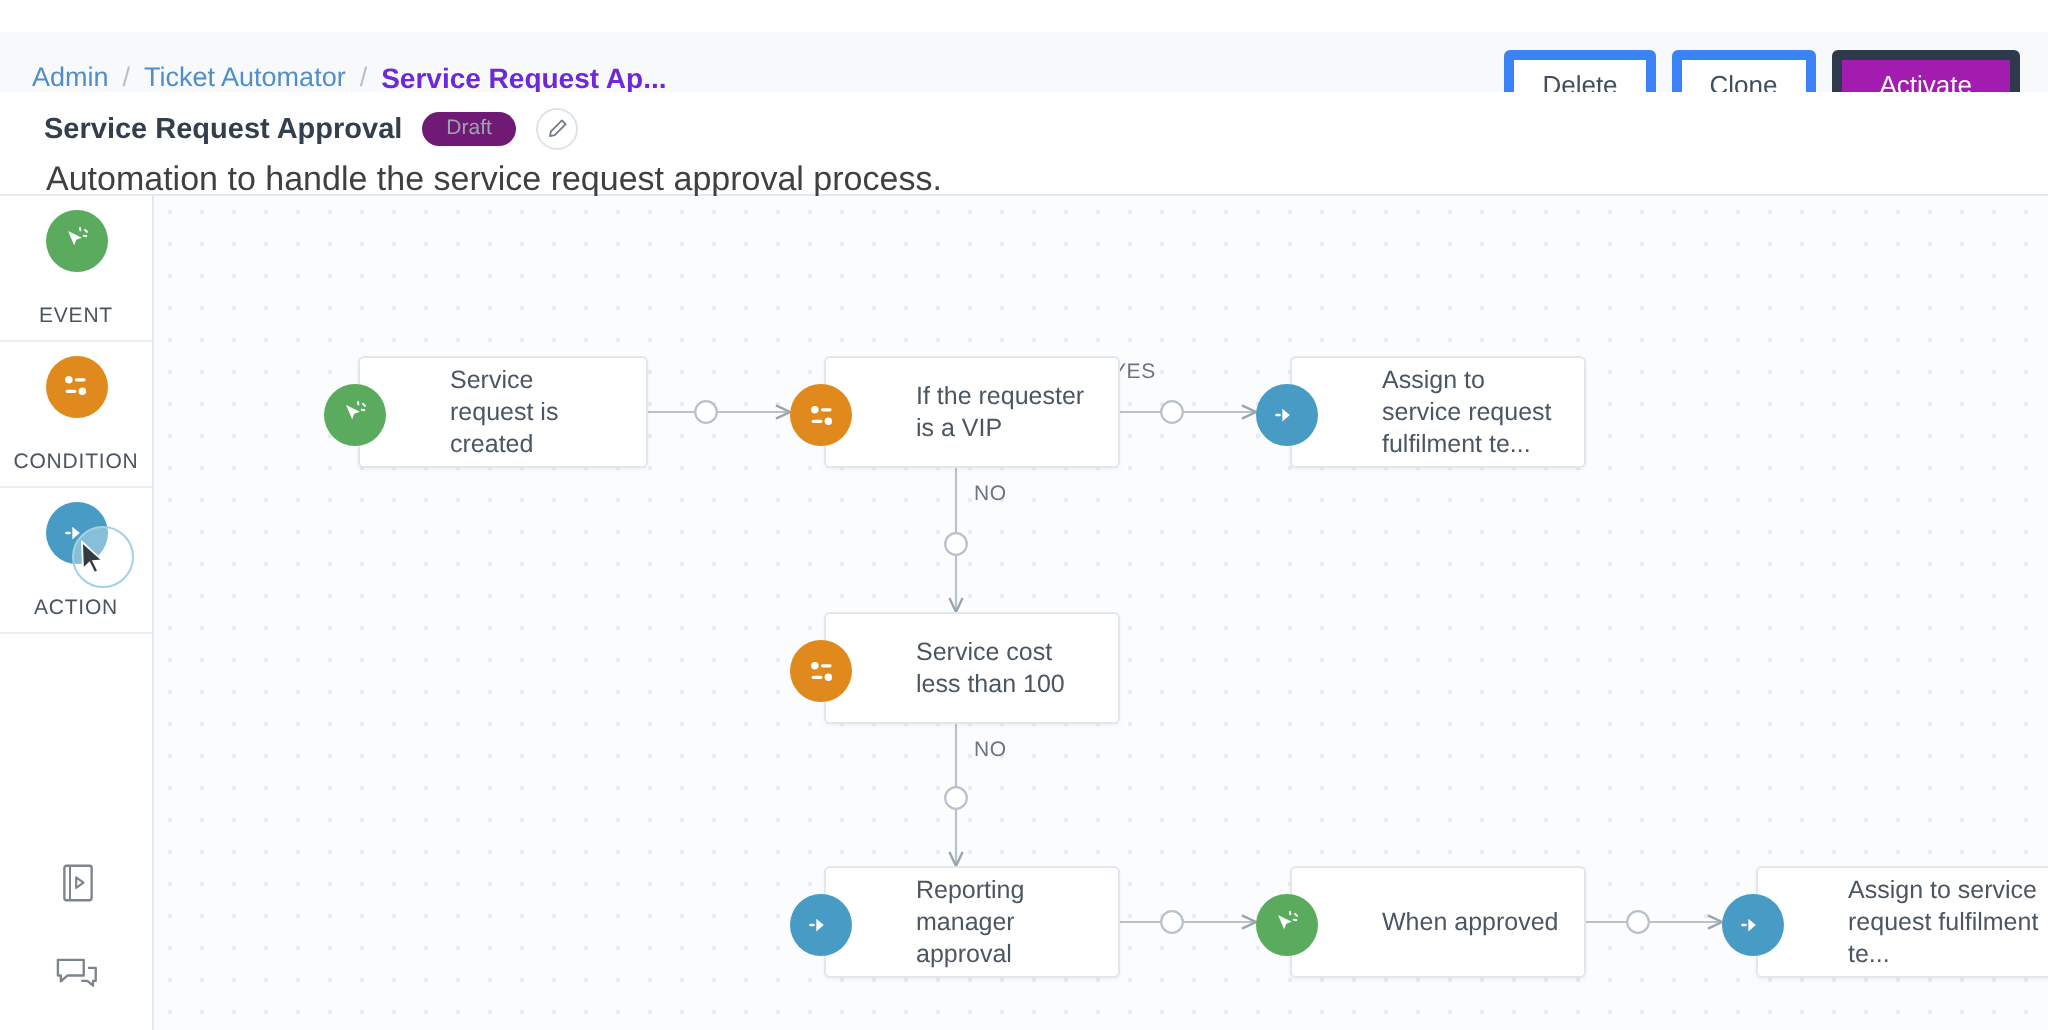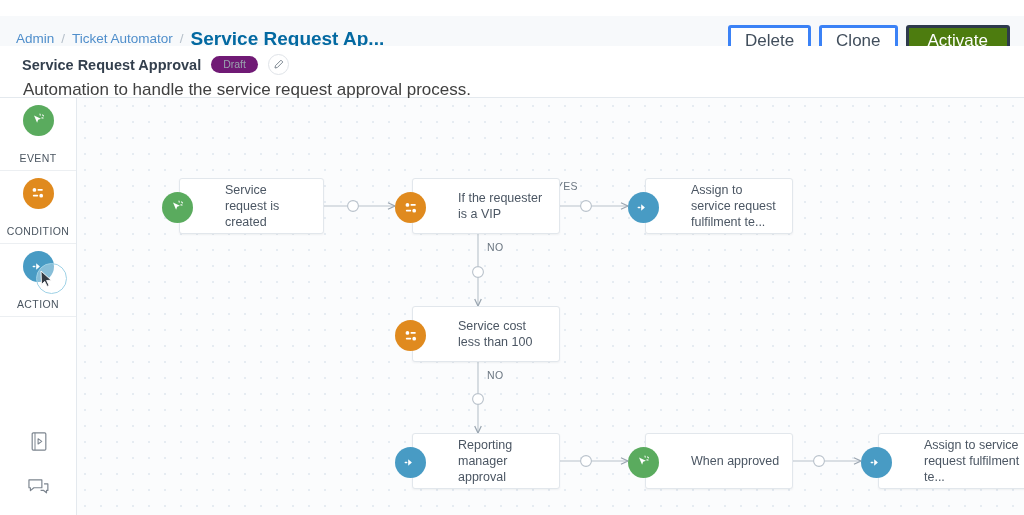--- a/index.html
+++ b/index.html
@@ -15,35 +15,35 @@
   
   .topbar {
     position: absolute; top: 16px; left: 0; width: 1024px; height: 46px;
     background: #f7f9fb;
     border-bottom: 1px solid #e4e9ee;
     display: flex; align-items: center;
   }
   .crumbs { display: flex; align-items: center; padding-left: 16px; gap: 7px; }
   .crumb-link { font-size: 13.5px; color: #4f8ecb; cursor: pointer; }
   .crumb-sep  { font-size: 13.5px; color: #b6c0ca; }
-  .crumb-cur  { font-size: 19px; color: #0369a1; font-weight: bold; }
+  .crumb-cur  { font-size: 14px; color: #6d28d9; font-weight: bold; }
 
   .topbar-actions {
     position: absolute; right: 14px; top: 9px;
     display: flex; align-items: center; gap: 8px;
   }
   .btn {
     height: 27px; padding: 0 14px;
-    font-size: 17px; line-height: 25px;
-    border: 3px solid #3b82f6; border-radius: 3px;
+    font-size: 13px; line-height: 25px;
+    border: 5px solid #3b82f6; border-radius: 3px;
     background: #ffffff; color: #414e5c;
     cursor: pointer; white-space: nowrap;
   }
   .btn-primary {
-    background: #4d7c0f; border-color: #2e3a4c; color: #ffffff;
+    background: #a21caf; border-color: #2e3a4c; color: #ffffff;
     padding: 0 19px;
   }
 
   
   .titlebar {
     position: absolute; top: 46px; left: 0; width: 1024px; height: 52px;
     background: #ffffff; border-bottom: 1px solid #e4e9ee;
   }
   .title-row { display: flex; align-items: center; gap: 10px; padding: 8px 0 0 22px; }
   .page-title { font-size: 14.5px; font-weight: bold; color: #333f4d; text-align: center; }

